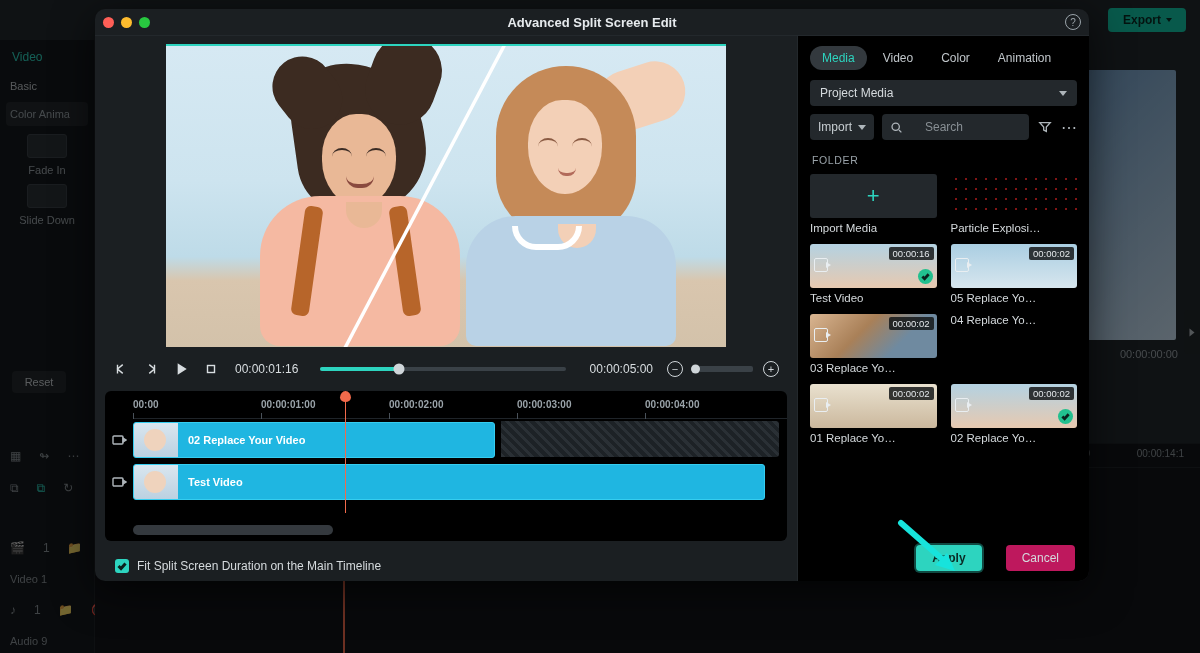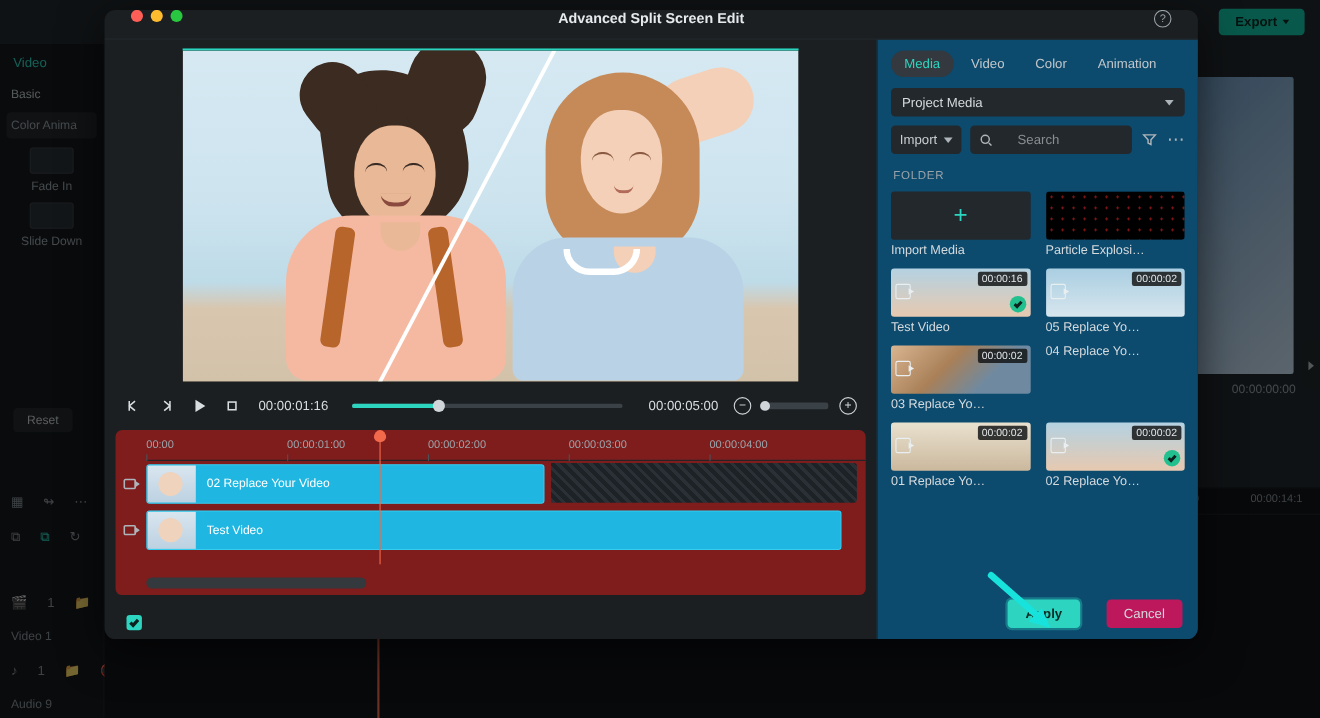--- a/index.html
+++ b/index.html
@@ -38,21 +38,21 @@
   
   .modal {
     position:absolute; left:95px; top:9px; width:994px; height:572px;
     background:#1b1f22;
     border-radius:10px;
     box-shadow:0 10px 40px rgba(0,0,0,.6);
     display:flex; flex-direction:column;
     overflow:hidden;
   }
   .titlebar {
-    height:34px; display:flex; padding:0 24px;
+    height:34px; display:flex; align-items:center; padding:0 8px;
     position:relative;
     border-bottom:1px solid #23282c;
   }
   .traffic { display:flex; gap:7px; }
   .traffic span { width:11px; height:11px; border-radius:50%; display:block;}
   .traffic .r{background:#ff5f57;} .traffic .y{background:#febc2e;} .traffic .g{background:#28c840;}
   .title { position:absolute; left:0; right:0; text-align:center; font-size:13px; font-weight:600; color:#e6eaed; pointer-events:none;}
   .help { margin-left:auto; width:16px;height:16px;border:1.2px solid #9aa3a9;border-radius:50%;display:flex;align-items:center;justify-content:center;font-size:10px;color:#9aa3a9;}
 
   .modal-body { flex:1; display:flex; }
@@ -105,21 +105,21 @@
   .tcode { font-size:12px; color:#d8dde0; margin-left:2px;}
   .prog { flex:1; height:4px; background:#3a4147; border-radius:2px; position:relative; margin:0 8px;}
   .prog .fill{position:absolute;left:0;top:0;bottom:0;width:32%;background:#2dd4bf;border-radius:2px;}
   .prog .knob{position:absolute;left:32%;top:50%;transform:translate(-50%,-50%);width:11px;height:11px;background:#cfd5d9;border-radius:50%;}
   .zoom { display:flex; align-items:center; gap:10px; }
   .zoom .track{width:60px;height:3px;background:#3a4147;border-radius:2px;position:relative;}
   .zoom .track .k{position:absolute;left:0;top:50%;transform:translate(-2px,-50%);width:9px;height:9px;background:#cfd5d9;border-radius:50%;}
   .circle{width:16px;height:16px;border:1.3px solid #cfd5d9;border-radius:50%;display:flex;align-items:center;justify-content:center;color:#cfd5d9;font-size:11px;line-height:1;}
 
   
-  .tl-panel { background:#7f1d1d; border-radius:6px; padding:6px 0 8px; position:relative; flex:1; min-height:150px; overflow:hidden;}
+  .tl-panel { background:#000000; border-radius:6px; padding:6px 0 8px; position:relative; flex:1; min-height:150px; overflow:hidden;font-weight:bold;}
   .ruler { height:22px; position:relative; margin-left:28px; border-bottom:1px solid #1f2429; }
   .ruler .tick{position:absolute;top:2px;font-size:10px;color:#9aa3a9;white-space:nowrap;}
   .ruler .tick::before{content:"";position:absolute;left:0;top:14px;width:1px;height:6px;background:#4a525a;}
   .tl-playhead{position:absolute;left:240px;top:0;bottom:28px;width:1px;background:#f26a4b;z-index:5;}
   .tl-playhead::before{content:"";position:absolute;left:-5px;top:0;width:11px;height:11px;background:#f26a4b;border-radius:50% 50% 50% 50% / 60% 60% 40% 40%;}
 
   .track{display:flex;align-items:center;gap:6px;padding:3px 6px;}
   .track .lock{width:16px;height:16px;color:#aeb5ba;}
   .clip{position:relative;height:36px;border-radius:3px;background:#1fb6e1;display:flex;align-items:center;overflow:hidden;border:1px solid #35cdf0;}
   .clip.small{width:362px;}
@@ -128,21 +128,21 @@
   .clip .th::after{content:"";position:absolute;left:10px;top:6px;width:22px;height:22px;background:#efd3bd;border-radius:50%;}
   .clip .lbl{font-size:11px;color:#fff;padding-left:10px;white-space:nowrap;}
   .hatch{position:absolute;top:30px;left:396px;right:8px;height:36px;background:repeating-linear-gradient(45deg,#2a3035 0 3px,#1d2226 3px 7px);border-radius:0 3px 3px 0;}
   .tl-scroll{position:absolute;left:28px;bottom:6px;width:200px;height:10px;background:#34393e;border-radius:6px;}
 
   .fit-row{display:flex;align-items:center;gap:8px;padding:10px 10px 0;font-size:12px;color:#d5dadd; width:680px;}
   .chk{width:14px;height:14px;background:#2dd4bf;border-radius:3px;display:flex;align-items:center;justify-content:center;}
   .chk svg{width:10px;height:10px;stroke:#0b211d;stroke-width:3;fill:none;}
 
   
-  .mediapane{width:292px;background:#0c4a6e;border-left:1px solid #23282c;display:flex;flex-direction:column;padding:10px 12px;}
+  .mediapane{width:292px;background:#000000;border-left:1px solid #23282c;display:flex;flex-direction:column;padding:10px 12px;}
   .mtabs{display:flex;align-items:center;gap:4px;margin-bottom:10px;}
   .mtab{font-size:12px;color:#c0c6ca;padding:5px 12px;border-radius:12px;}
   .mtab.active{background:#33393e;color:#2dd4bf;}
   .selectrow{height:26px;background:#23282c;border-radius:4px;display:flex;align-items:center;padding:0 10px;font-size:12px;color:#d5dadd;margin-bottom:8px;}
   .selectrow .chev{margin-left:auto;border-left:4px solid transparent;border-right:4px solid transparent;border-top:5px solid #aeb5ba;}
   .importrow{display:flex;gap:8px;margin-bottom:14px;align-items:center;}
   .importbtn{height:26px;background:#23282c;border-radius:4px;display:flex;align-items:center;padding:0 8px;font-size:12px;gap:6px;}
   .importbtn .chev{border-left:4px solid transparent;border-right:4px solid transparent;border-top:5px solid #aeb5ba;}
   .search{flex:1;height:26px;background:#23282c;border-radius:4px;display:flex;align-items:center;padding:0 8px;gap:22px;font-size:12px;color:#888f94;}
   .funnel,.dots{width:16px;color:#aeb5ba;display:flex;align-items:center;justify-content:center;}
@@ -344,20 +344,21 @@
 
         <div class="tl-scroll"></div>
       </div>
 
       <div class="fit-row">
         <div class="chk">
           <svg viewBox="0 0 10 10">
               <path d="M1.5 5 4 7.5 8.5 2.5"></path>
             </svg>
         </div>
+        <span>Fit Split Screen Duration on the Main Timeline</span>
       </div>
 
     </div>
 
     <div class="mediapane">
       <div class="mtabs">
         <div class="mtab active">Media</div>
         <div class="mtab">Video</div>
         <div class="mtab">Color</div>
         <div class="mtab">Animation</div>

